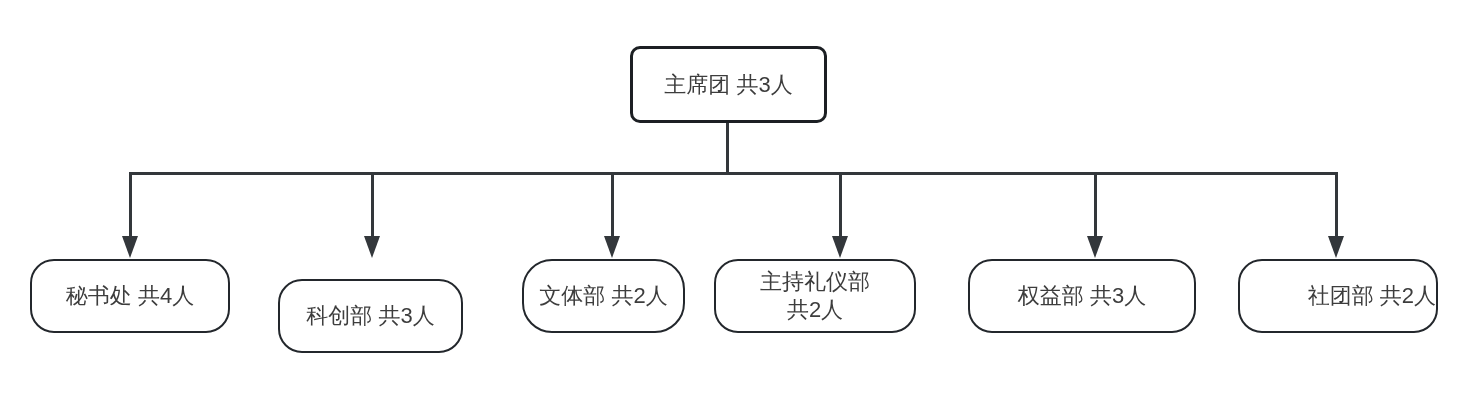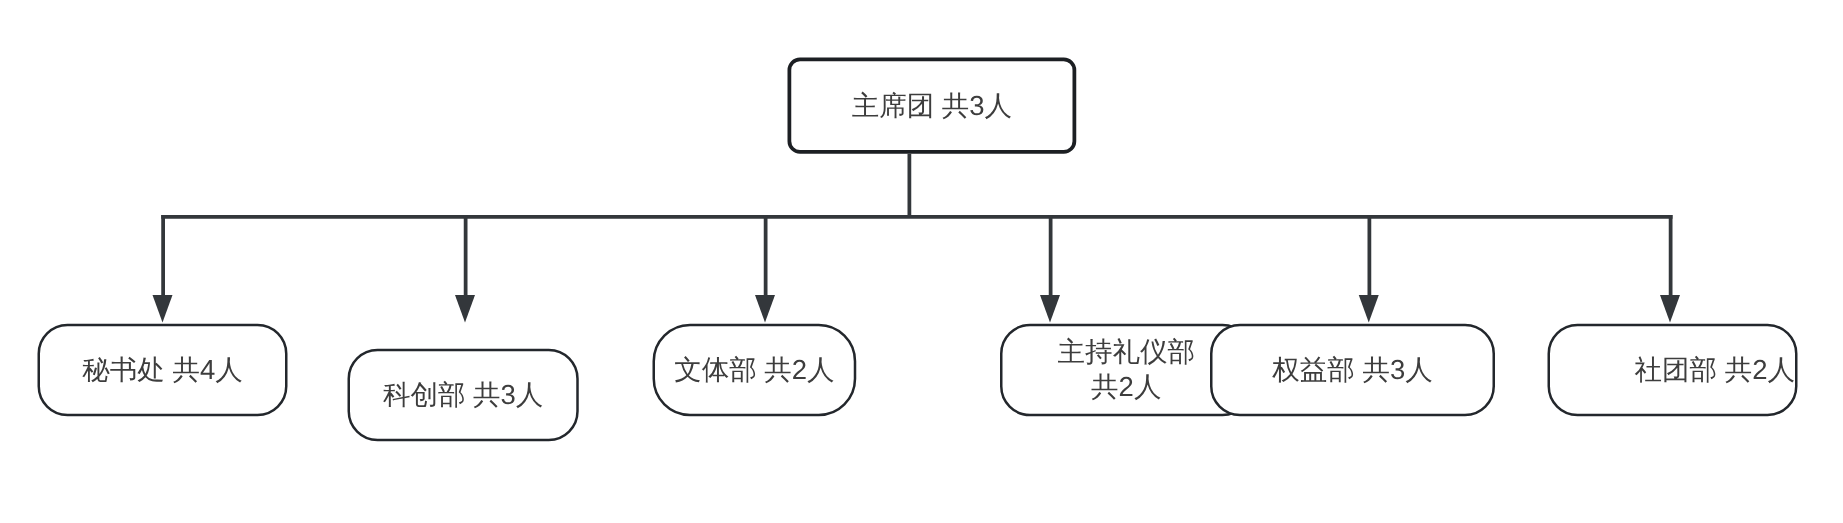--- a/index.html
+++ b/index.html
@@ -26,33 +26,33 @@
     text-align: center;
     color: var(--text, #3d3d3d);
     font-size: 22px;
     line-height: 28px;
   }
   .node span {
     white-space: pre-line;
   }
   .node.root {
     left: 630px; top: 46px;
-    width: 231px; height: 77px;
+    width: 197px; height: 77px;
     border: 3px solid var(--border-root, #1c1f23);
     border-radius: 10px;
   }
   .node.child {
     top: 259px; height: 74px;
     border: 2.5px solid var(--border-child, #23272c);
     border-radius: 24px;
   }
   .node.c1 { left: 30px;   width: 200px; }
   .node.c2 { left: 278px;  width: 185px; margin-top: 20px; }
   .node.c3 { left: 522px;  width: 163px; border-radius: 30px; }
-  .node.c4 { left: 800px;  width: 202px; }
+  .node.c4 { left: 714px;  width: 202px; }
   .node.c5 { left: 968px; width: 228px; }
   .node.c6 { left: 1238px; width: 200px; justify-content: flex-end; }
   
   .line {
     position: absolute;
     background: var(--line, #33373b);
   }
   .stem  { left: 725.5px; top: 123px; width: 3px; height: 49px; }
   .hbar  { left: 128.5px; top: 171.5px; width: 1209px; height: 3px; }
   .drop  { top: 172px; width: 3px; height: 66px; }

